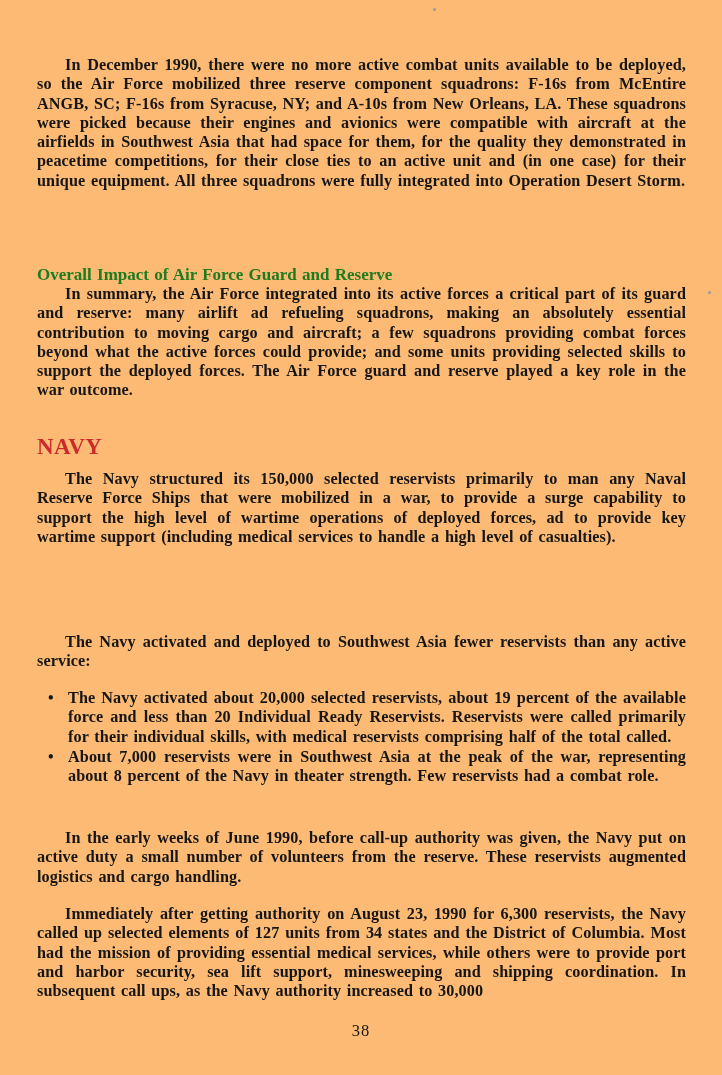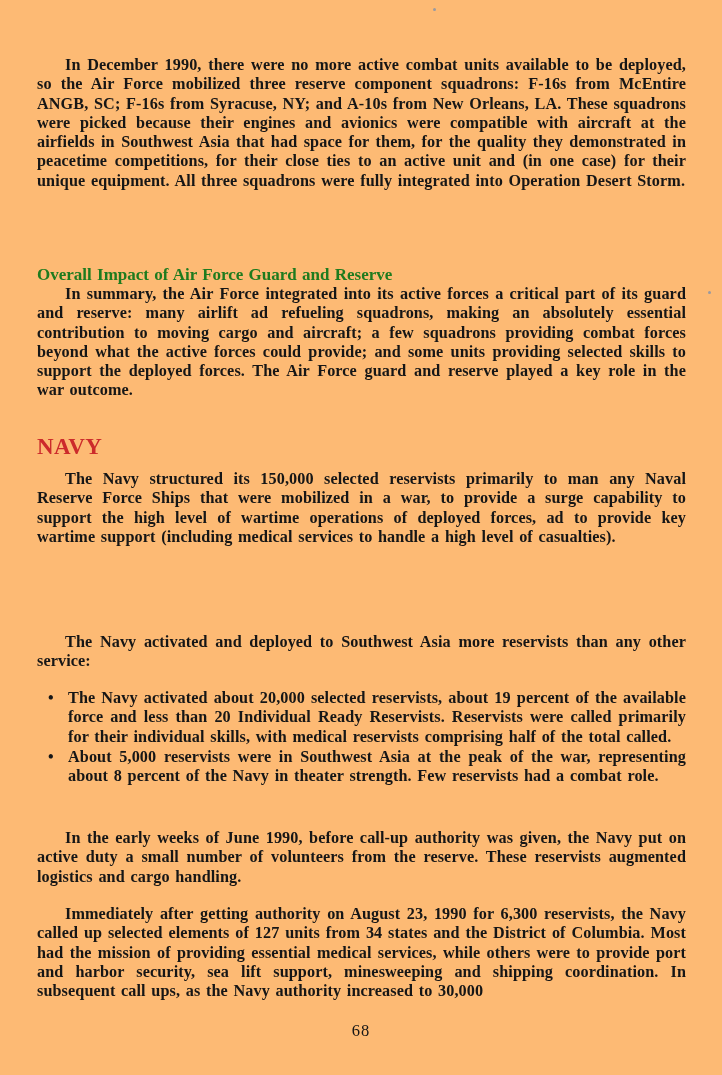--- a/index.html
+++ b/index.html
@@ -92,32 +92,32 @@
 
   <div class="speck" style="left:708px; top:291px; width:3px; height:3px;"></div>
 
   <p class="block para indent" style="top:285px;">In summary,  the Air Force integrated into its active forces a critical part of its guard and reserve:  many  airlift ad refueling squadrons, making an absolutely essential contribution to moving cargo and aircraft;  a few squadrons providing combat forces beyond what  the active forces could provide; and some units providing selected skills to support the deployed forces.  The Air Force guard and reserve played a key role in the war outcome.</p>
 
   <h1 class="block heading-major" style="top:435px; color:#cc2b2b;">NAVY</h1>
 
   <p class="block para indent" style="top:470px;">The Navy structured its 150,000 selected reservists primarily to man any Naval Reserve Force Ships that were mobilized in a war, to provide a surge capability to support the high level of wartime operations of deployed forces, ad  to provide key wartime support (including medical services to handle a high level of casualties).</p>
 
 
-  <p class="block para indent" style="top:633px;">The Navy activated  and deployed to Southwest Asia more reservists than any other service:</p>
+  <p class="block para indent" style="top:633px;">The Navy activated  and deployed to Southwest Asia fewer reservists than any active service:</p>
 
   <div class="block bullet-list" style="top:689px;">
     <div class="bullet-item">
       <span class="marker">•</span>
       <p class="para">The Navy activated about 20,000 selected reservists, about 19 percent of the available force and less than 20 Individual Ready Reservists. Reservists were called  primarily for their individual skills, with medical reservists comprising half of the total called.</p>
     </div>
     <div class="bullet-item">
       <span class="marker">•</span>
-      <p class="para">About 5,000 reservists were in Southwest Asia at the peak of the war, representing about 8 percent of the Navy in theater strength. Few reservists had a combat role.</p>
+      <p class="para">About 7,000 reservists were in Southwest Asia at the peak of the war, representing about 8 percent of the Navy in theater strength. Few reservists had a combat role.</p>
     </div>
   </div>
 
   <p class="block para indent" style="top:829px;">In the early weeks of June 1990, before call-up authority was given, the Navy put on active duty a small number of volunteers from the reserve. These reservists augmented logistics and cargo handling.</p>
 
   <p class="block para indent" style="top:905px;">Immediately  after getting authority on August 23, 1990 for 6,300 reservists, the Navy called up selected elements of 127 units from  34 states and the District of Columbia. Most had the mission of providing essential medical services, while others were to provide port and harbor security, sea lift support, minesweeping and shipping coordination. In subsequent call ups,  as the Navy authority increased to 30,000</p>
 
-  <div class="page-number">68</div>
+  <div class="page-number">38</div>
 
 </div>
 
 </body></html>

